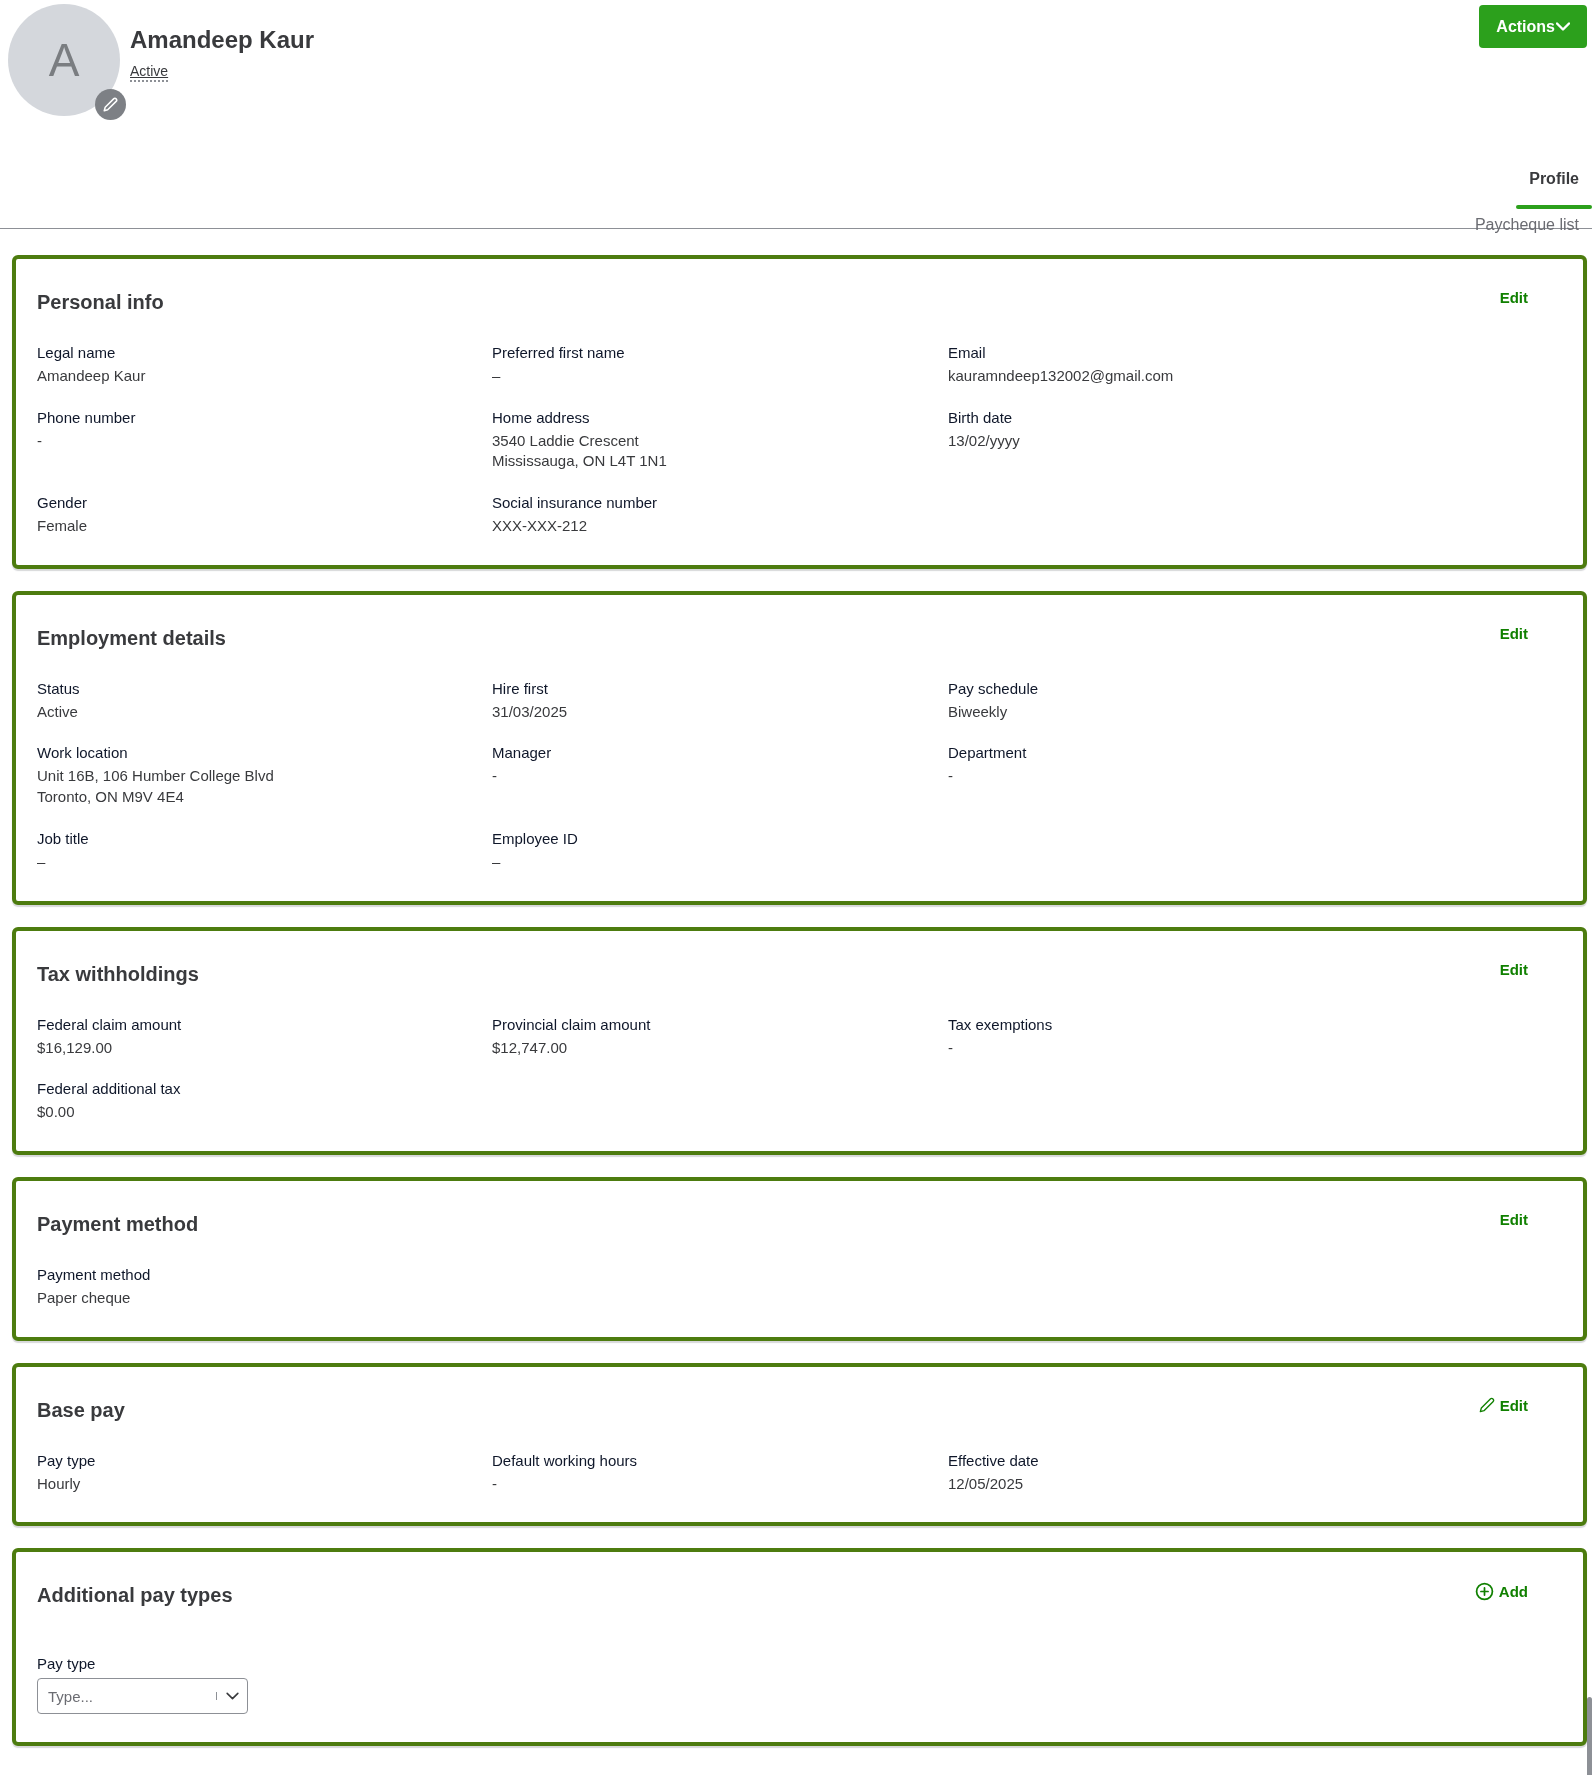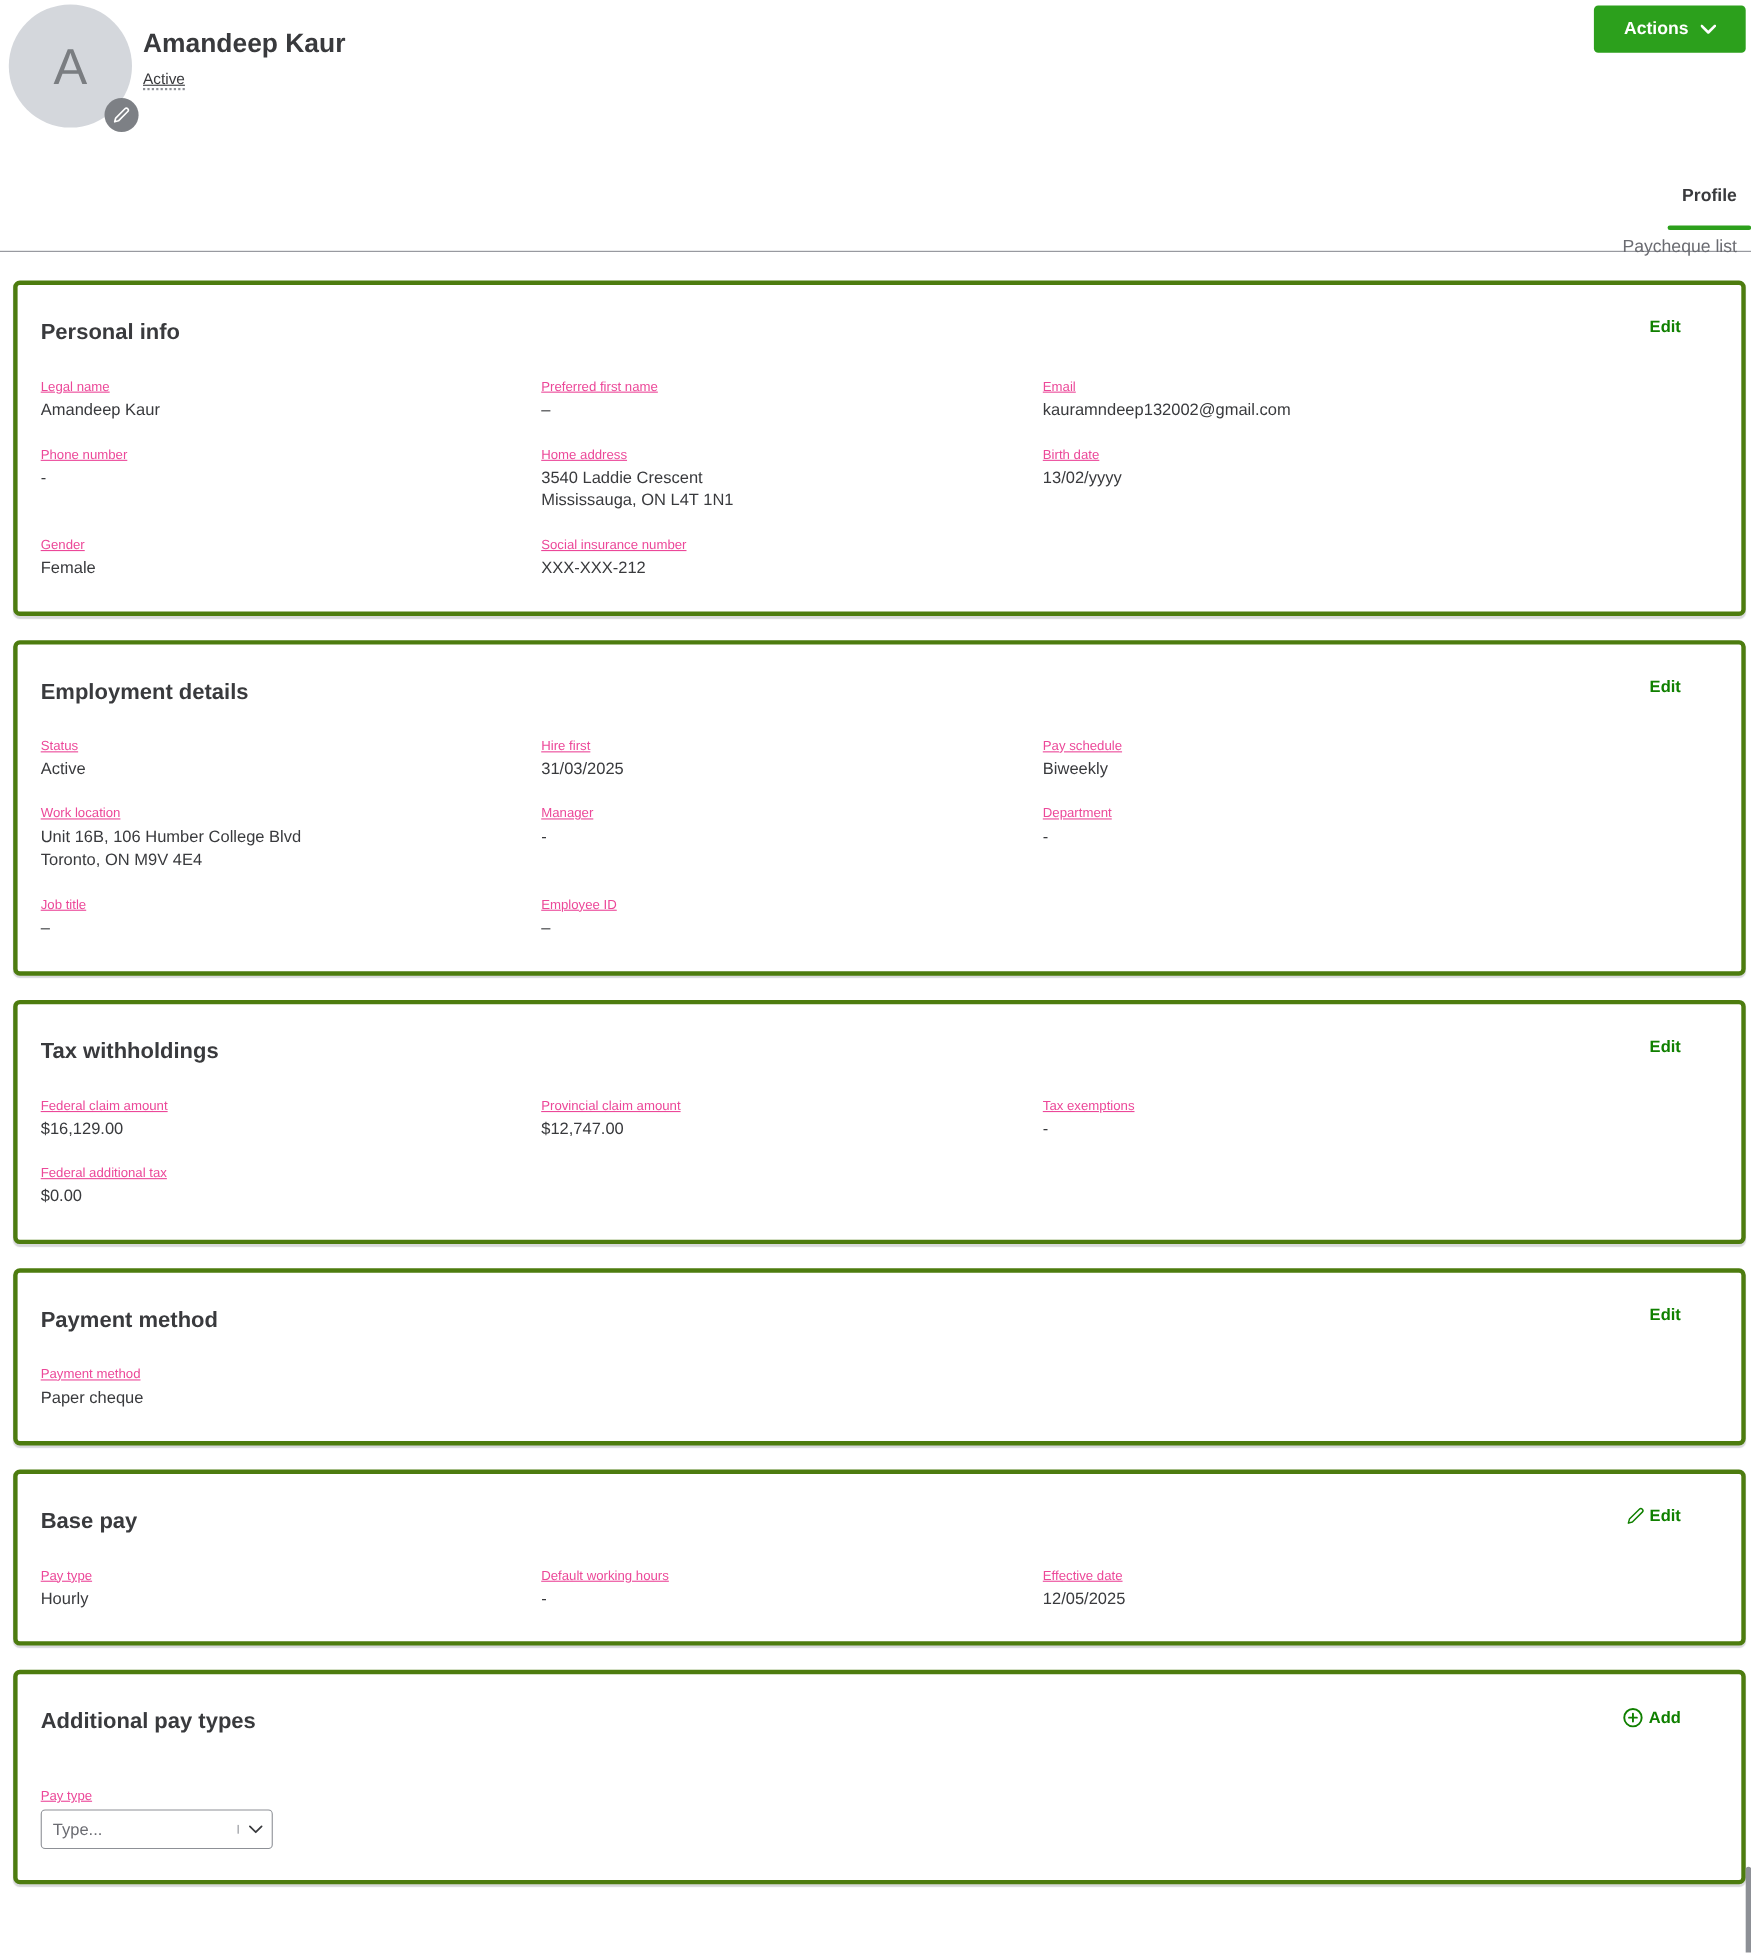--- a/index.html
+++ b/index.html
@@ -16,22 +16,22 @@
   .avatar-edit-badge { position:absolute; right:-6px; bottom:-4px; width:31px; height:31px;
                    border-radius:50%; background:#7d8085; display:flex; align-items:center;
                    justify-content:center; cursor:pointer; }
   .header-text { position:absolute; left:130px; top:26px; }
   .emp-name { font-size:24px; font-weight:700; color:#393a3d; }
   .status-link { display:inline-block; margin-top:9px; font-size:14px; color:#393a3d;
                  text-decoration:underline; border-bottom:2px dotted #8d9096;
                  padding-bottom:1px; cursor:pointer; }
   .actions-btn { position:absolute; top:5px; right:5px; height:43px; border:none;
                  background:#2ca01c; color:#ffffff; font-family:inherit; font-size:16px;
-                 font-weight:700; border-radius:4px; padding:0 27px; display:flex;
-                 align-items:center; gap:11px; cursor:pointer; }
+                 font-weight:700; border-radius:4px; padding:0 17px; display:flex;
+                 align-items:center; gap:1px; cursor:pointer; }
 
   
   .tabs { display:flex; gap:8px; padding:0 0 0 14px; border-bottom:1px solid #8d9096;
           height:59px; align-items:flex-end;flex-direction:column; }
   .tab { position:relative; font-size:16px; color:#6b6c72; padding:0 13px 20px 13px;
          cursor:pointer; white-space:nowrap; }
   .tab.active { color:#393a3d; font-weight:600; }
   .tab.active::after { content:""; position:absolute; left:0; right:0; bottom:-1px;
          height:4px; background:#2ca01c; border-radius:2px; }
 
@@ -40,21 +40,21 @@
   .card { position:relative; margin:0 2px 22px 12px; width:1575px; background:#ffffff;
           border:4px solid #4d7c0f; border-radius:6px;
           box-shadow:0 2px 1px rgba(141,144,150,.35);
           padding:32px 21px 28px 21px; }
   .card-title { font-size:20px; font-weight:700; color:#393a3d; }
   .card-action { position:absolute; top:30px; right:55px; font-size:15px; font-weight:700;
           color:#108000; display:flex; align-items:center; gap:5px; cursor:pointer;
           text-decoration:none; }
   .field-grid { display:grid; grid-template-columns:455px 456px 1fr; row-gap:22px;
           margin-top:30px; }
-  .field-label { font-size:12px; color:#ec4899; margin-bottom:5px;text-decoration:underline; }
+  .field-label { font-size:15px; color:#0f172a; margin-bottom:5px; }
   .field-value { font-size:15px; color:#393a3d; line-height:1.38; white-space:pre-line; }
 
   
   .pay-type-field { margin-top:48px; }
   .pay-type-field .field-label { margin-bottom:6px; }
   .select { width:211px; height:36px; border:1px solid #8d9096; border-radius:4px;
             display:flex; align-items:center; cursor:pointer; background:#fff; }
   .select-placeholder { flex:1; display:flex; align-items:center; padding-left:10px;
             font-size:15px; color:#6b6c72; }
   .select-chevron { width:31px; border-left:1px solid #8d9096; display:flex;

